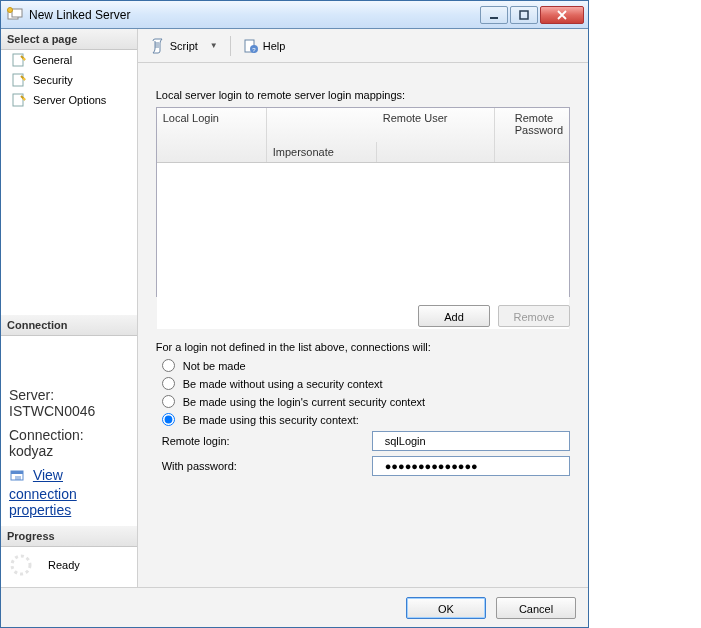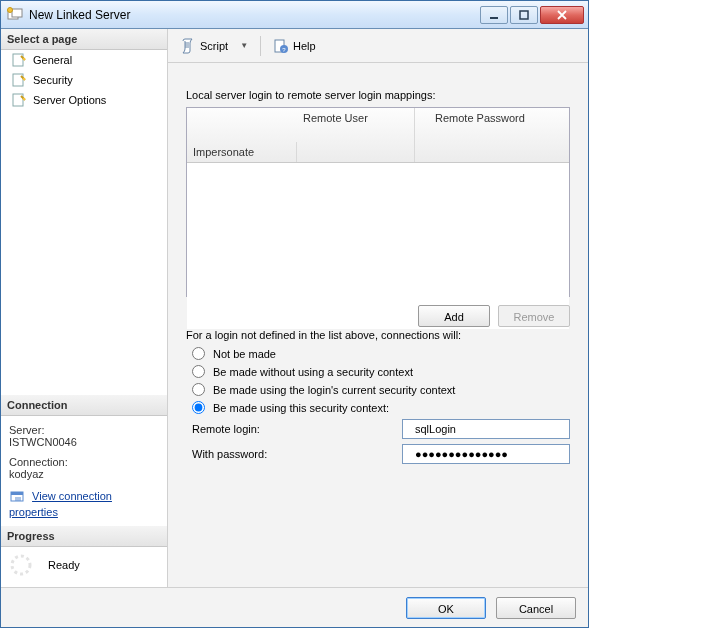--- a/index.html
+++ b/index.html
@@ -14,21 +14,21 @@
   .winbtn.close { width: 44px; background: linear-gradient(to bottom,#f7a9a3,#e0685f,#c84038); border-color:#a33; color:#fff; font-weight:bold; }
   
   .body { position: absolute; top: 28px; bottom: 0; left: 0; right: 0; display: flex; flex-direction: column; }
   .main { flex: 1; display: flex; }
   .sidebar { width: 180px; background: #fff; border-right: 1px solid #d0d0d0; display: flex; flex-direction: column; }
   .section-header { background: linear-gradient(to bottom,#f4f4f4,#e4e4e4); border-bottom: 1px solid #c8c8c8; padding: 4px 6px; font-weight: bold; color: #333; }
   .navlist { flex: 0 0 auto; }
   .navitem { display: flex; align-items: center; gap: 6px; padding: 2px 6px 2px 10px; cursor: default; }
   .navicon { width: 16px; height: 16px; }
   .spacer { flex: 1; }
-  .connbox { padding: 4px 8px 8px 8px; font-size: 11px; color:#333; }
+  .connbox { padding: 4px 8px 8px 8px; font-size: 14px; color:#333;margin-top:43px; }
   .connlabel { margin-top: 4px; color:#333; }
   .connvalue { color:#333; }
   .linkicon { width:16px; height:16px; vertical-align:middle; margin-right:4px; }
   a.conn { color:#0a3e9d; text-decoration: underline; }
   .progressbox { padding: 6px 8px 10px 8px; display:flex; align-items:center; gap:15px; }
   .spinner { width:24px; height:24px; }
 
   
   .content { flex: 1; display: flex; flex-direction: column; background:#f3f3f3; }
   .toolbar { height: 34px; border-bottom: 1px solid #d0d0d0; background:#f3f3f3; display:flex; align-items:center; padding: 0 8px; gap:4px; }
@@ -165,32 +165,33 @@
                   <text x="11" y="14" font-size="6" text-anchor="middle" fill="#fff">?</text>
                 </svg></span>
             <span>Help</span>
           </div>
         </div>
 
         <div class="panel">
           <div class="label" style="margin-top:10px">Local server login to remote server login mappings:</div>
           <div class="grid">
             <div class="grid-header">
+              <div class="gh c1">Local Login</div>
               <div class="gh c2">Impersonate</div>
               <div class="gh c3">Remote User</div>
               <div class="gh c4">Remote Password</div>
             </div>
             <div class="grid-body"></div>
           </div>
           <div class="btnrow">
             <button class="btn">Add</button>
             <button class="btn" disabled="">Remove</button>
           </div>
 
-          <div class="label" style="margin-top:2px">For a login not defined in the list above, connections will:</div>
+          <div class="label" style="margin-top:14px">For a login not defined in the list above, connections will:</div>
 
           <div class="radio-row">
             <input type="radio" name="sec" style="">
             <span>Not be made</span>
           </div>
           <div class="radio-row">
             <input type="radio" name="sec" style="">
             <span>Be made without using a security context</span>
           </div>
           <div class="radio-row">

